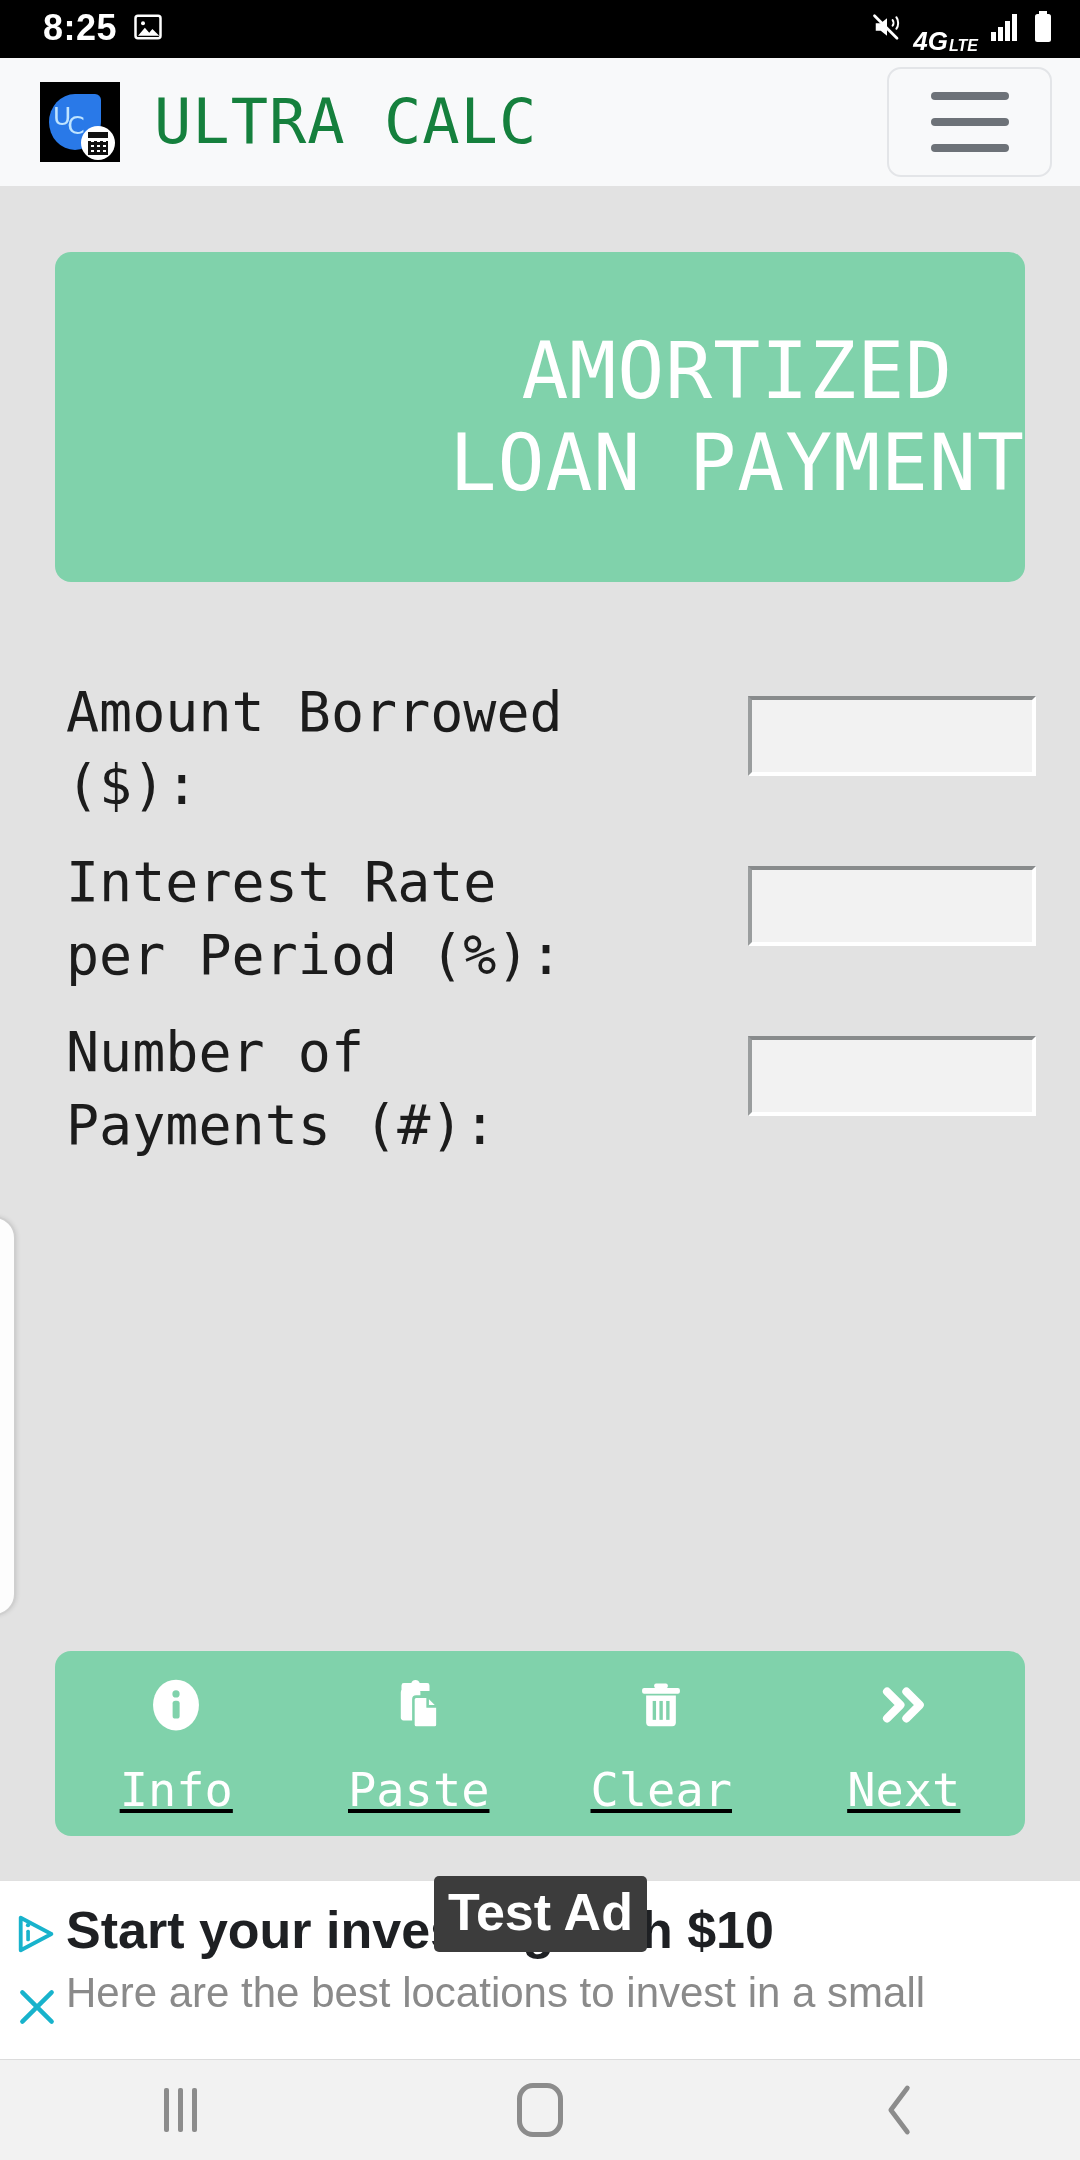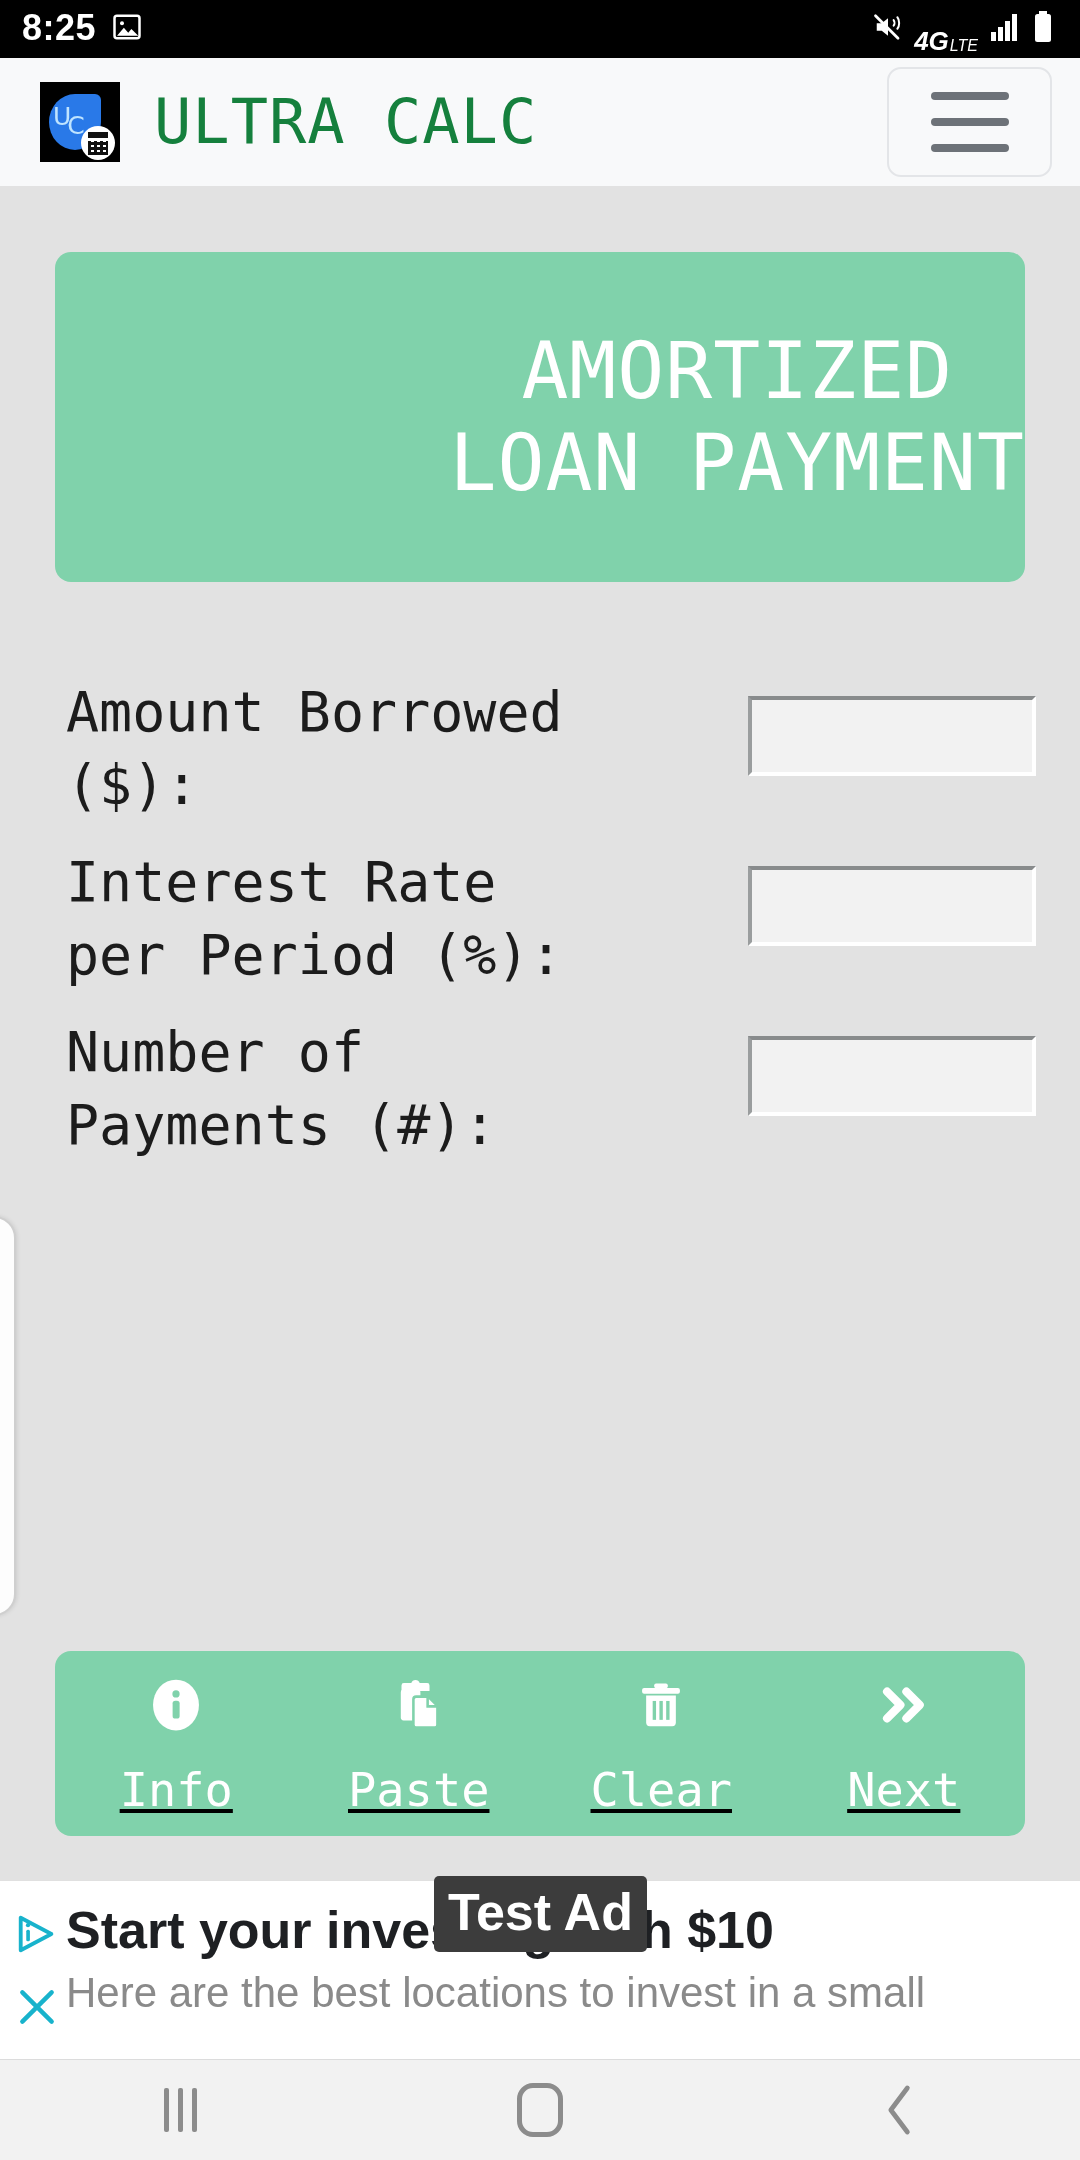--- a/index.html
+++ b/index.html
@@ -9,21 +9,21 @@
     background:#e2e2e2;
     overflow:hidden;
   }
   #screen { position:relative; width:1080px; height:2160px; background:#e2e2e2; }
 
   
   .statusbar {
     position:absolute; top:0; left:0; width:1080px; height:58px;
     background:#000; color:#fff;
     display:flex; align-items:center; justify-content:space-between;
-    padding:0 26px 0 22px;
+    padding:0 26px 0 43px;
   }
   .sb-left { display:flex; align-items:center; gap:16px; }
   .sb-time {
     font-family:"Liberation Sans", sans-serif;
     font-size:36px; font-weight:700; letter-spacing:0.5px; line-height:1;
     color:#fff; transform:translateY(-1px);
   }
   .sb-right { display:flex; align-items:center; gap:11px; }
   .ico { display:block; }
 
@@ -201,21 +201,21 @@
     <div class="sb-right">
       <span class="ico">
         <svg width="30" height="30" viewBox="0 0 24 24">
           <path d="M3 9h4l5-4v14l-5-4H3z" fill="#fff"></path>
           <path d="M2 3l18 18" stroke="#fff" stroke-width="2.2" stroke-linecap="round"></path>
           <path d="M16.5 6.5c.9 1.1.9 3.3 0 4.4M19.5 4.2c1.9 2.3 1.9 6.9 0 9.2" fill="none" stroke="#fff" stroke-width="1.6" stroke-linecap="round"></path>
         </svg>
       </span>
       <span class="ico" style="display:flex;align-items:flex-start;line-height:1;">
         <span style="font-family:'Liberation Sans',sans-serif;font-size:26px;font-weight:700;font-style:italic;color:#fff;margin-top:24px;">4G</span>
-        <span style="font-family:'Liberation Sans',sans-serif;font-size:16px;font-weight:400;font-style:italic;color:#fff;align-self:flex-end;margin-left:1px;">LTE</span>
+        <span style="font-family:'Liberation Sans',sans-serif;font-size:16px;font-weight:700;font-style:italic;color:#fff;align-self:flex-end;margin-left:1px;">LTE</span>
       </span>
       <span class="ico">
         <svg width="32" height="30" viewBox="0 0 32 30">
           <rect x="2" y="20" width="5" height="9" fill="#fff"></rect>
           <rect x="9" y="15" width="5" height="14" fill="#fff"></rect>
           <rect x="16" y="9" width="5" height="20" fill="#fff"></rect>
           <rect x="23" y="2" width="5" height="27" fill="#fff"></rect>
         </svg>
       </span>
       <span class="ico">

